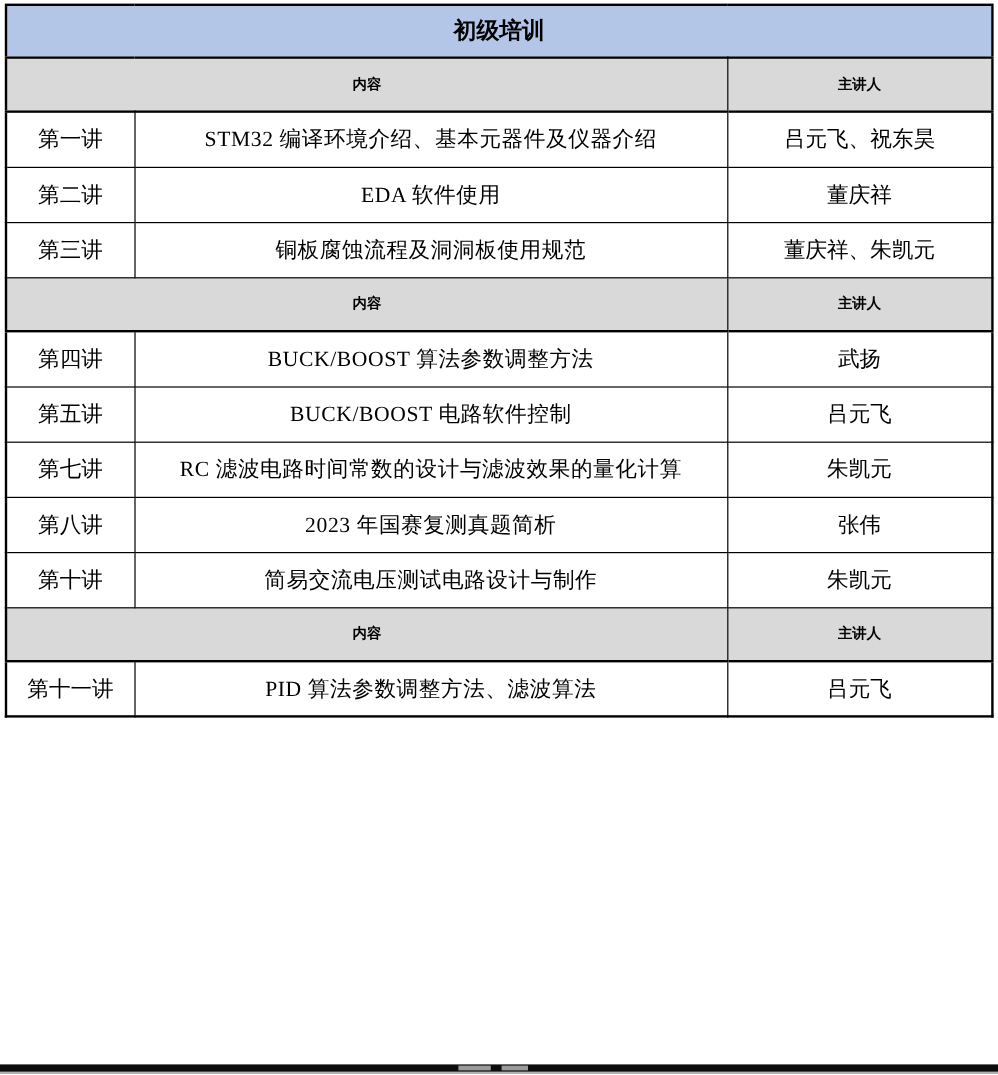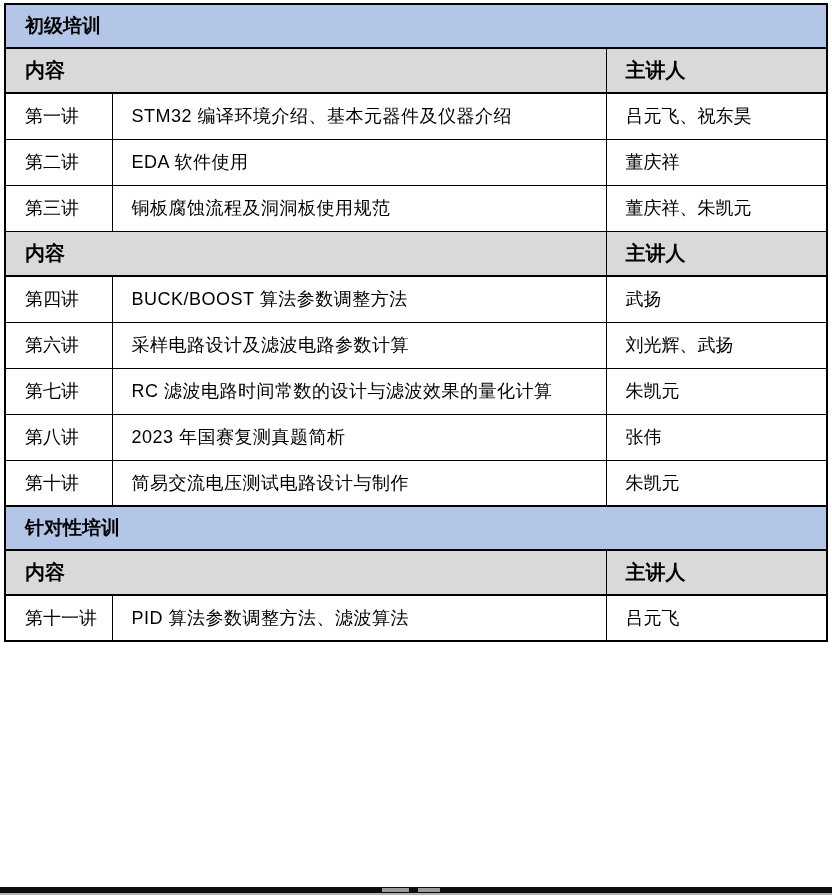--- a/index.html
+++ b/index.html
@@ -24,43 +24,44 @@
     width: 822px;
     border-collapse: collapse;
     table-layout: fixed;
     border: 2px solid #000000;
   }
   col.c1 { width: 107px; }
   col.c2 { width: 494px; }
   col.c3 { width: 221px; }
   td {
     border: 1px solid #000000;
+    text-align: center;
     vertical-align: middle;
     font-size: 18px;
-    padding: 0 19px;
+    padding: 0 3px;
     overflow: hidden;
     white-space: nowrap;
   }
   tr { height: 46px; }
   tr.section-row { height: 44px; }
   tr.section-row td {
     background: #b4c6e7;
     font-weight: bold;
     font-size: 19px;
     border-top: 2px solid #000000;
     border-bottom: 2px solid #000000;
   }
   tr.colhead-row { height: 45px; }
   tr.colhead-row td {
     background: #d9d9d9;
     font-weight: bold;
-    font-size: 20px;
+    font-size: 12px;
     border-bottom: 2px solid #000000;
   }
-  tr.data-row td { background: #ffffff; }
+  tr.data-row td { background: #ffffff; font-family: Liberation Serif, serif; }
   td.content-cell { letter-spacing: 0.5px; margin-top: 48px; }
   .bottom-bar {
     position: absolute;
     left: 0;
     top: 887px;
     width: 832px;
     height: 6px;
     background: #0d0d0d;
     border-bottom: 2px solid #b0b0b0;
   }
@@ -112,43 +113,40 @@
       <tr class="colhead-row">
         <td colspan="2">内容</td>
         <td>主讲人</td>
       </tr>
       <tr class="data-row">
         <td class="num-cell">第四讲</td>
         <td class="content-cell">BUCK/BOOST 算法参数调整方法</td>
         <td class="lecturer-cell">武扬</td>
       </tr>
       <tr class="data-row">
-        <td class="num-cell">第六讲</td>
-        <td class="content-cell">采样电路设计及滤波电路参数计算</td>
-        <td class="lecturer-cell">刘光辉、武扬</td>
+        <td class="num-cell">第五讲</td>
+        <td class="content-cell">BUCK/BOOST 电路软件控制</td>
+        <td class="lecturer-cell">吕元飞</td>
       </tr>
       <tr class="data-row">
         <td class="num-cell">第七讲</td>
         <td class="content-cell">RC 滤波电路时间常数的设计与滤波效果的量化计算</td>
         <td class="lecturer-cell">朱凯元</td>
       </tr>
       <tr class="data-row">
         <td class="num-cell">第八讲</td>
         <td class="content-cell">2023 年国赛复测真题简析</td>
         <td class="lecturer-cell">张伟</td>
       </tr>
       <tr class="data-row">
         <td class="num-cell">第十讲</td>
         <td class="content-cell">简易交流电压测试电路设计与制作</td>
         <td class="lecturer-cell">朱凯元</td>
       </tr>
 
-      <tr class="section-row">
-        <td colspan="3">针对性培训</td>
-      </tr>
       <tr class="colhead-row">
         <td colspan="2">内容</td>
         <td>主讲人</td>
       </tr>
       <tr class="data-row">
         <td class="num-cell">第十一讲</td>
         <td class="content-cell">PID 算法参数调整方法、滤波算法</td>
         <td class="lecturer-cell">吕元飞</td>
       </tr>
 

